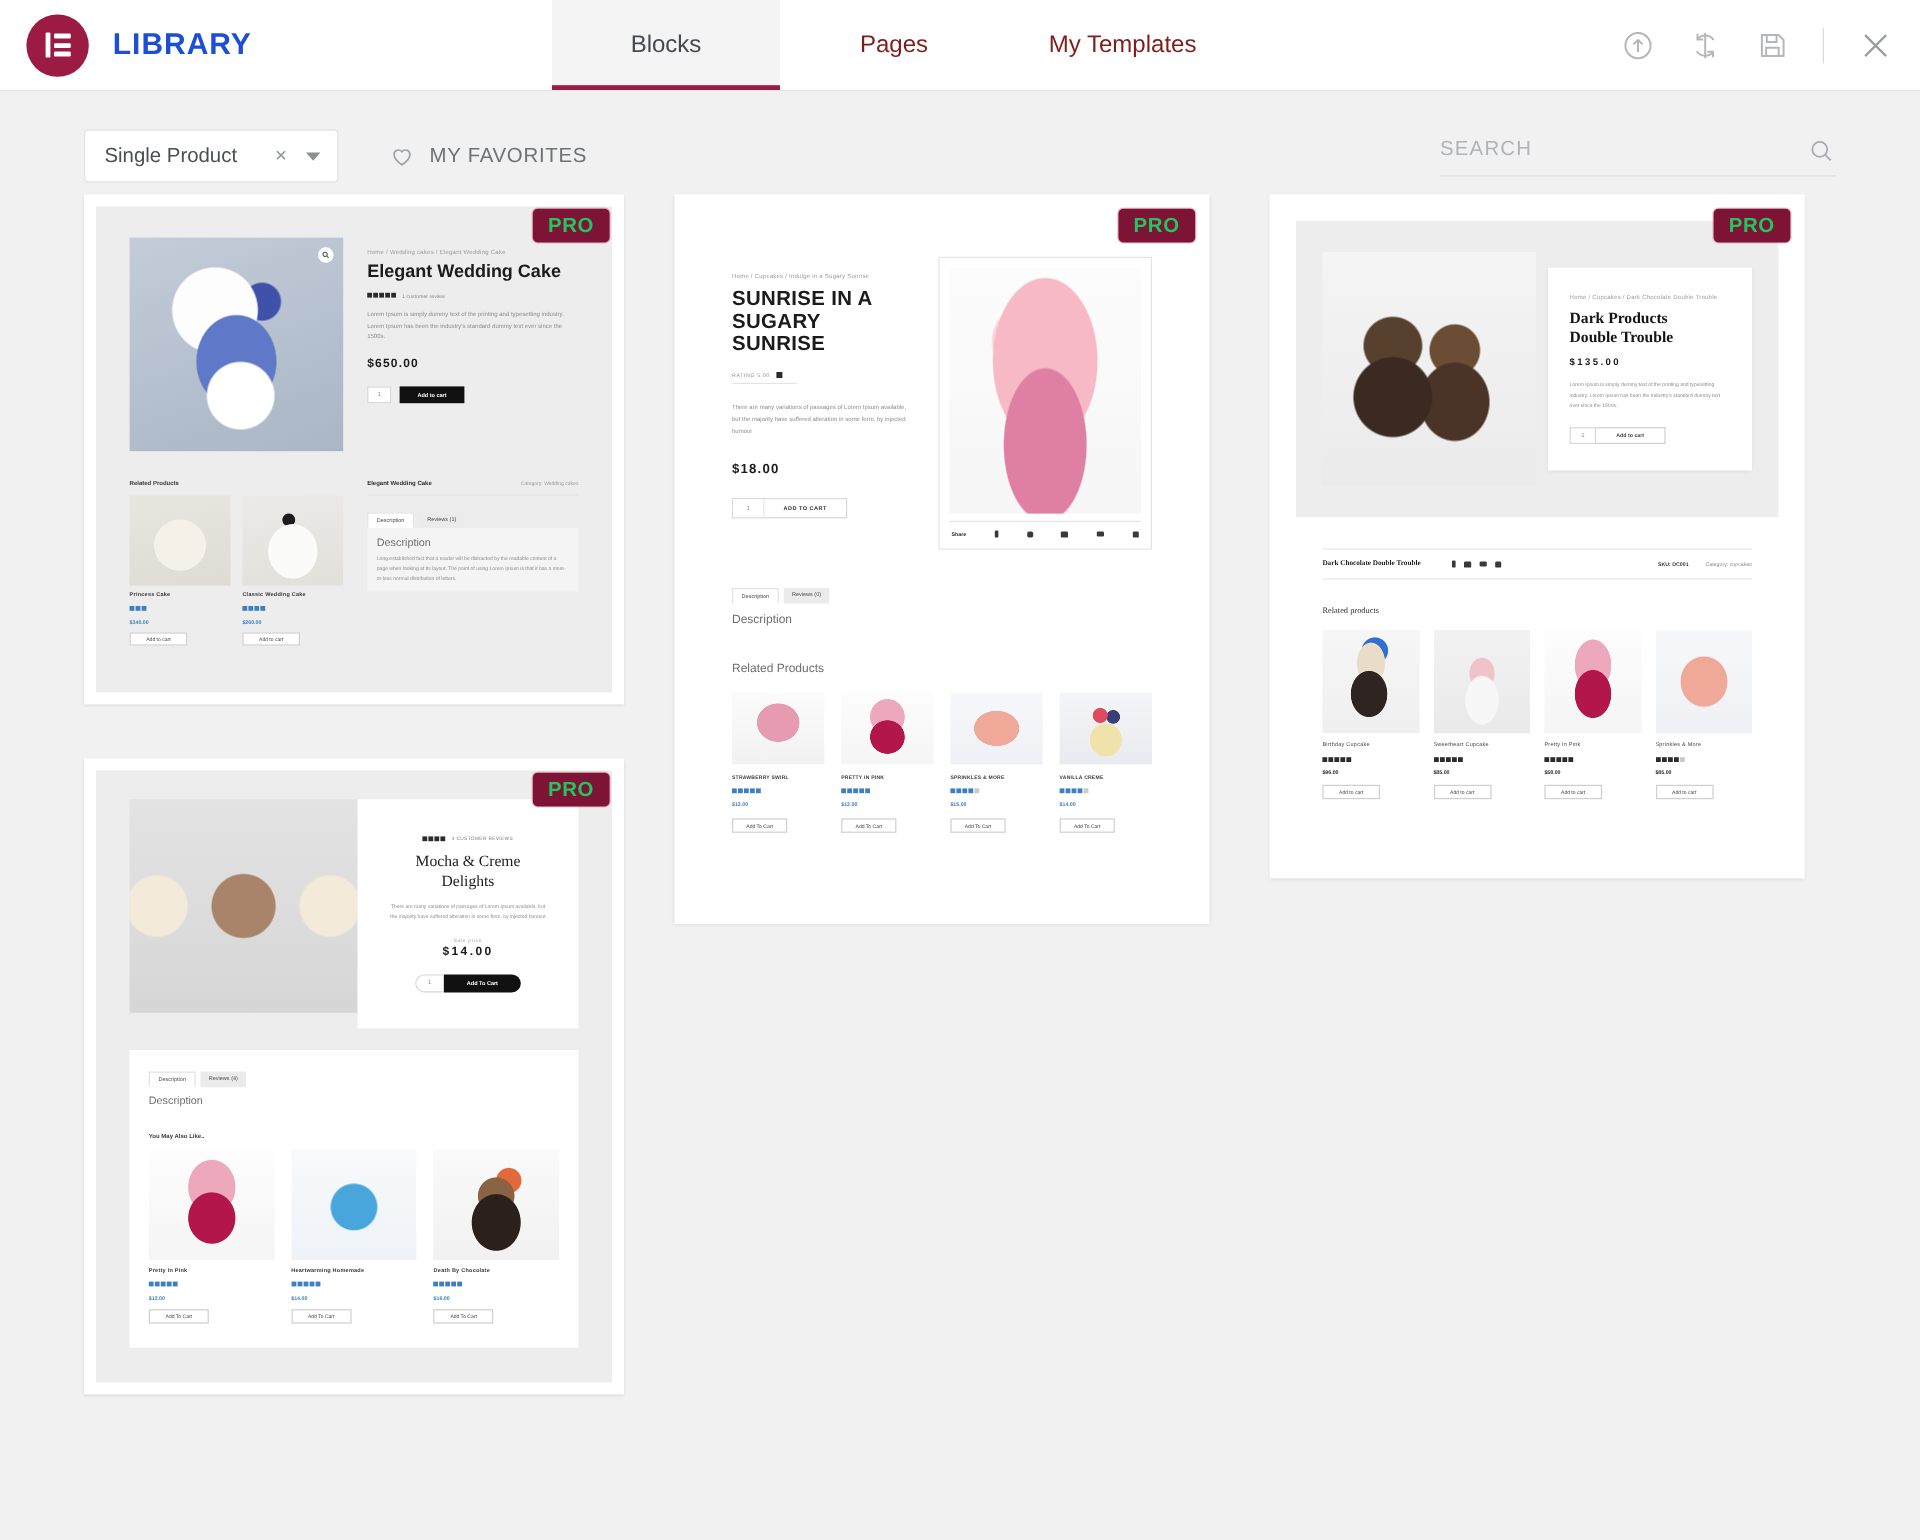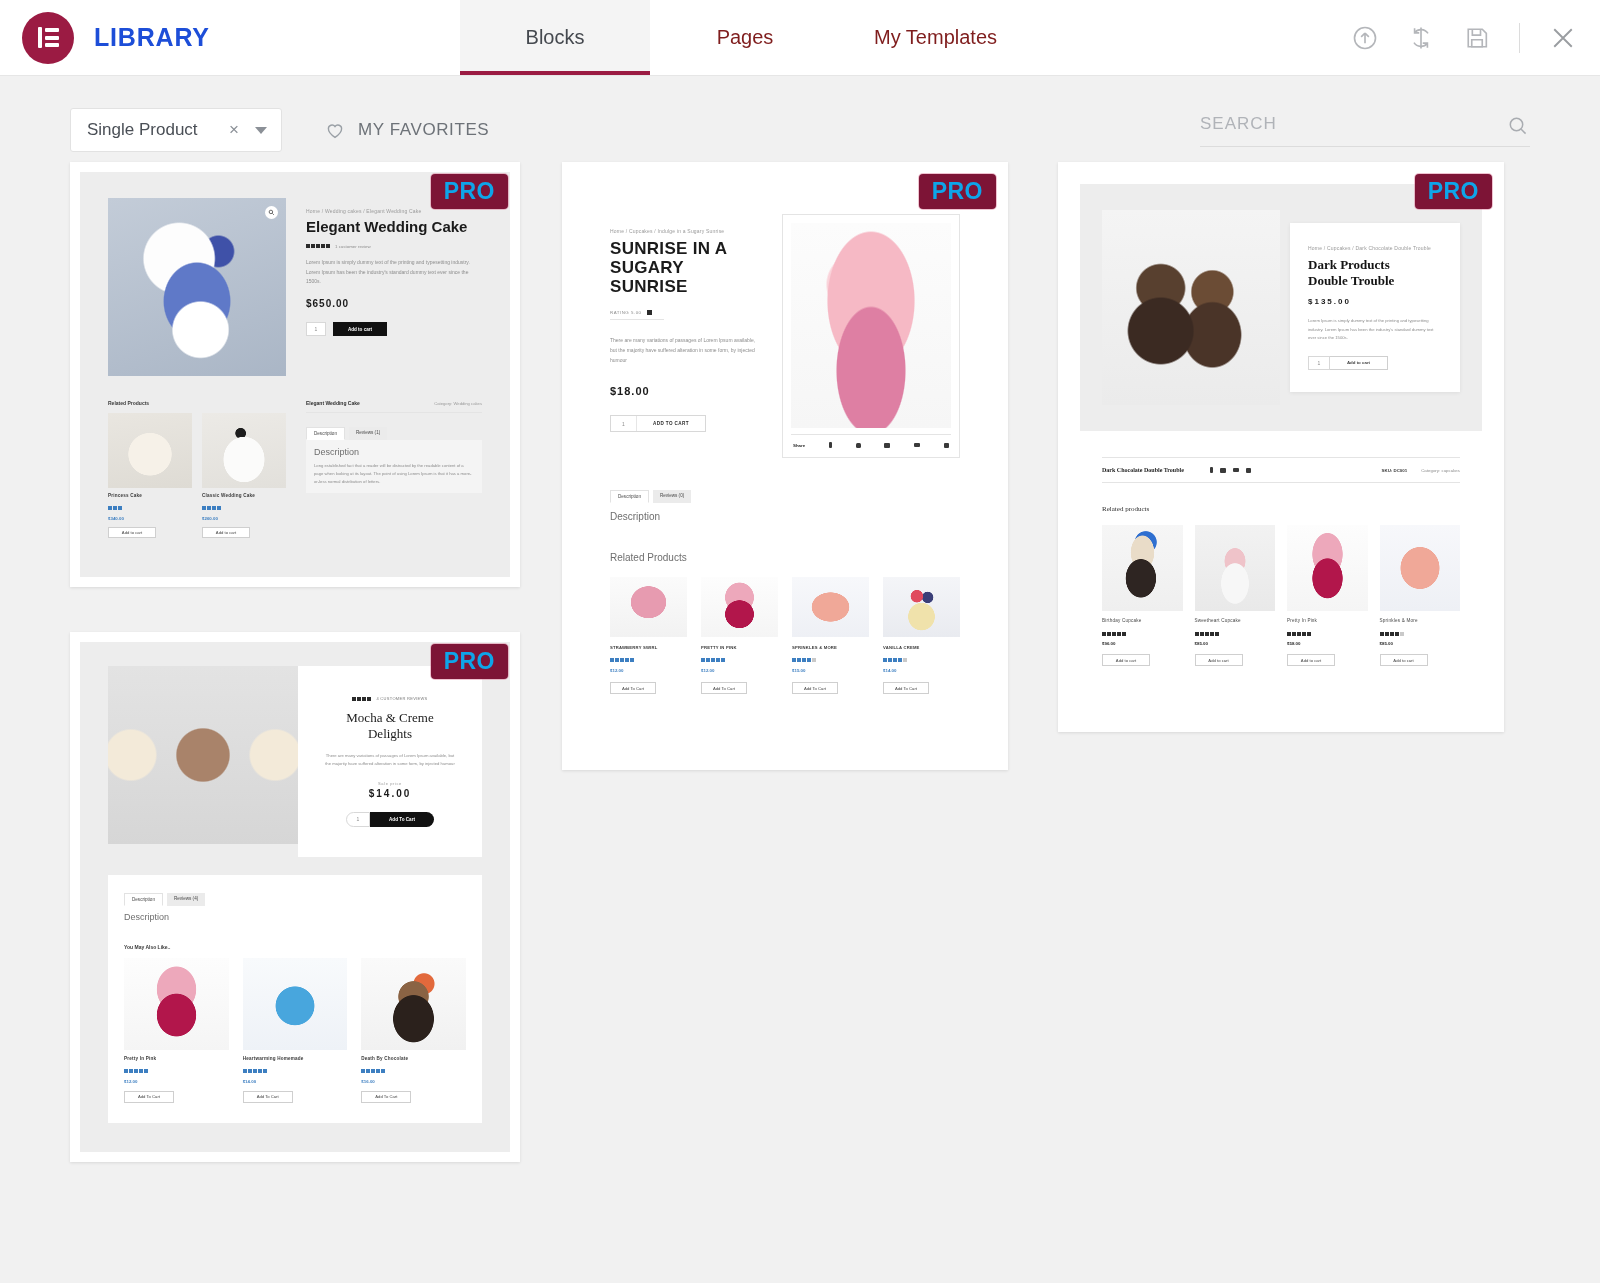--- a/index.html
+++ b/index.html
@@ -79,21 +79,21 @@
     height: 1100px;
   }
   .card {
     position: absolute; background: #ffffff;
     box-shadow: 0 1px 3px rgba(0,0,0,0.10);
     padding: 10px; cursor: pointer;
   }
   .card-inner { background: #ededed; width: 100%; height: 100%; position: relative; overflow: hidden; }
   .pro-badge {
     position: absolute; top: 12px; right: 12px; z-index: 20;
-    background: #7d1436; color: #0ea5e9; font-size: 23px; font-weight: bold;
+    background: #7d1436; color: #22c55e; font-size: 17px; font-weight: bold;
     padding: 4px 13px; border-radius: 4px; letter-spacing: 0.5px;
     box-shadow: 0 0 0 1px rgba(220,120,150,0.45);
   }
 
   
   .mp { font-family: "Liberation Sans", sans-serif; color: #4a4a4a; }
   .crumb { font-size: 5px; color: #9a9a9a; letter-spacing: .2px; margin-bottom: 5px; }
   .mp-h1 { font-weight: bold; color: #1b1b1b; line-height: 1.12; }
   .stars { display: inline-flex; gap: 1px; vertical-align: middle; }
   .stars i { display: block; width: 4px; height: 4px; background: #2b2b2b; }

